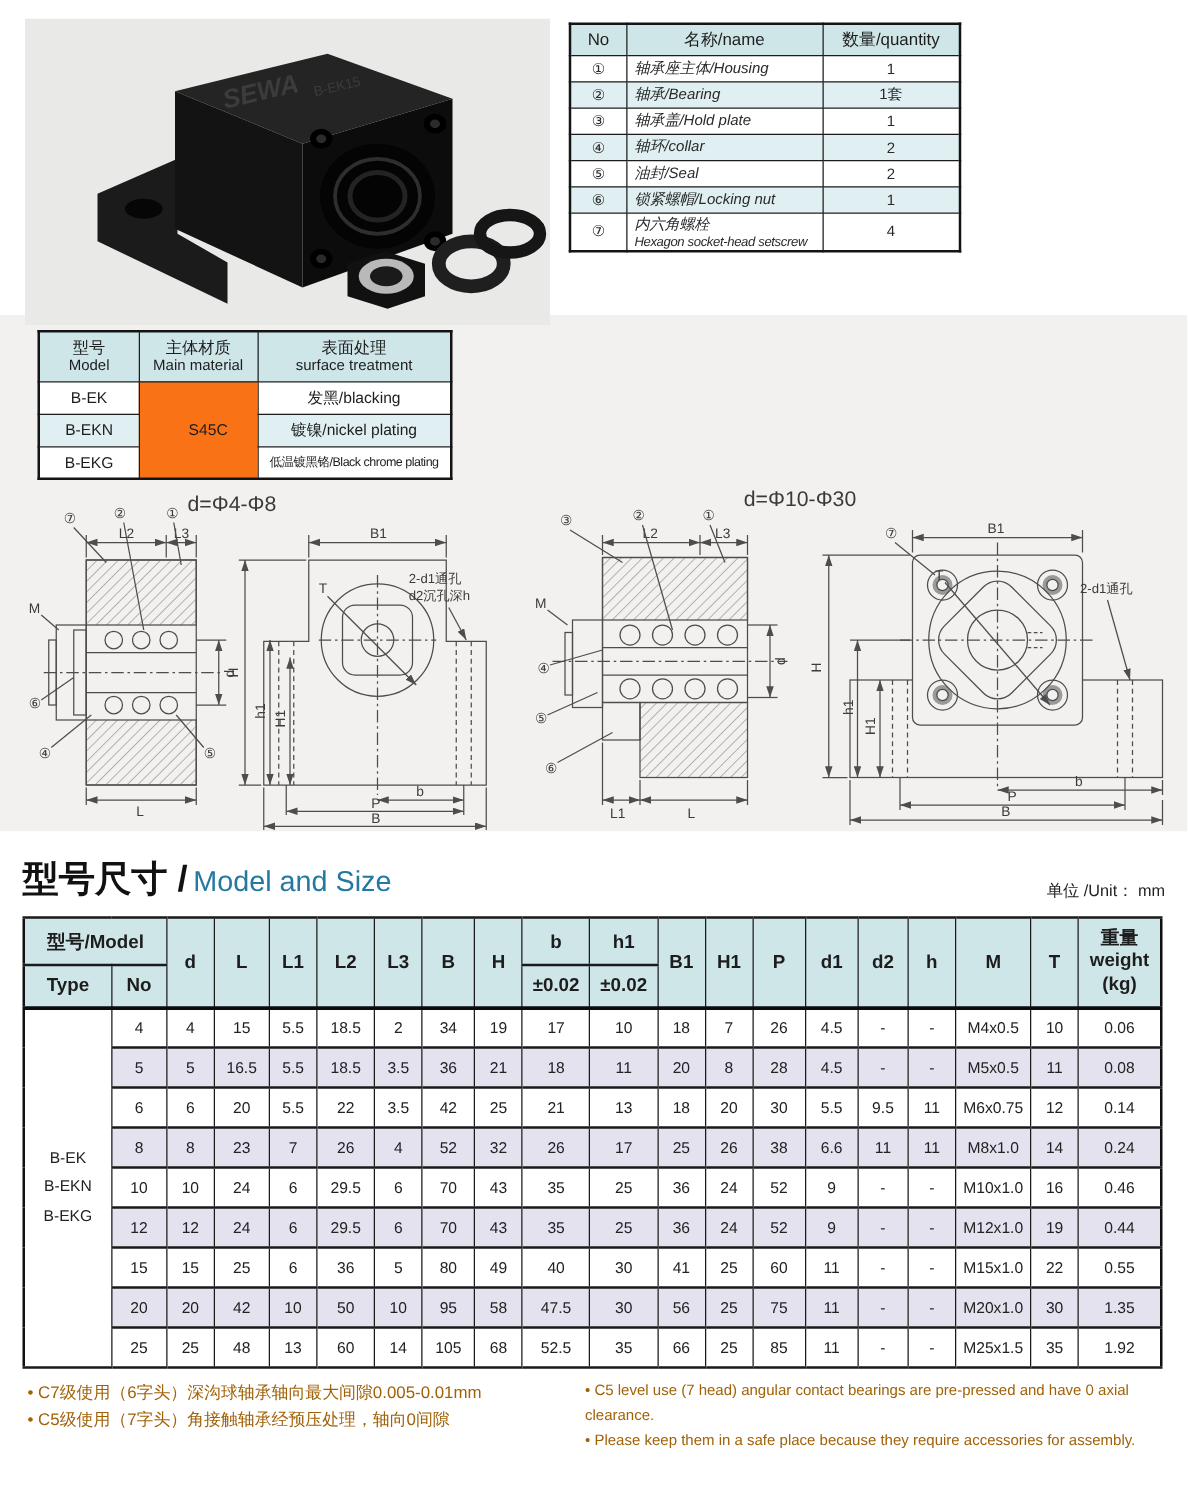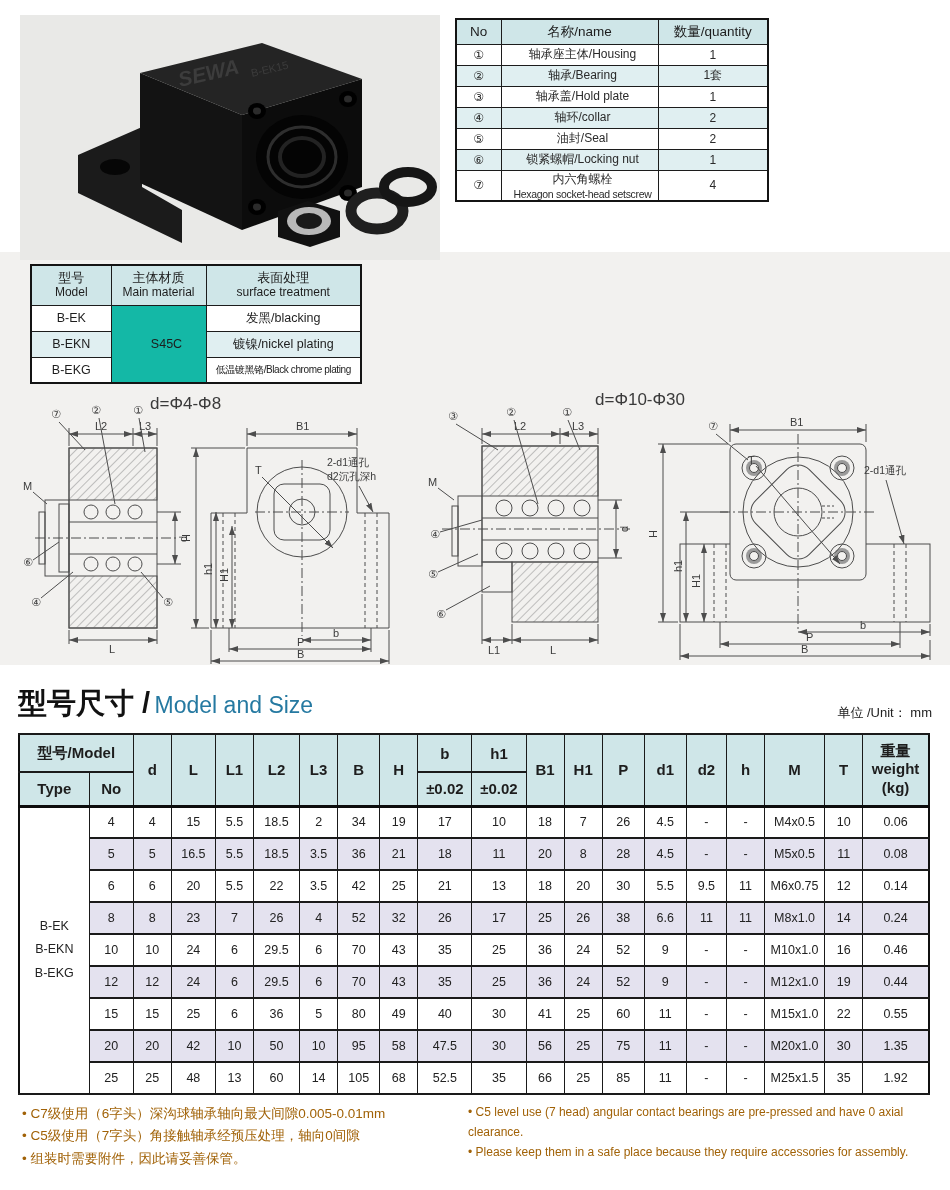--- a/index.html
+++ b/index.html
@@ -12,31 +12,31 @@
 
   
   .acc { position:absolute; left:455px; top:18px; width:312px; }
   .acc-title { font-size:15px; color:#151515; margin-bottom:4px; }
   table.grid { border-collapse:collapse; width:100%; table-layout:fixed; }
   table.grid th, table.grid td { border:1px solid #1c1c1c; text-align:center; vertical-align:middle; }
   table.grid { border:2px solid #141414; }
   .acc table th { background:#cfe6e8; font-weight:normal; font-size:13.5px; height:25px; }
   .acc table td { font-size:12px; height:21px; color:#2a2a2a; }
   .acc tr.alt td { background:#e0eff1; }
-  .acc td.c-name { text-align:center; padding-left:6px; }
+  .acc td.c-name { text-align:left; padding-left:6px;font-style:italic; }
   .acc .small { font-size:10.5px; letter-spacing:-0.3px; }
   .acc col.no { width:45px; } .acc col.nm { width:157px; } .acc col.qt { width:110px; }
 
   
   .mat { position:absolute; left:30px; top:264px; width:330px; }
   .mat th { background:#cfe6e8; font-weight:normal; height:40px; line-height:1.15; font-size:13px;}
   .mat th .en { font-size:12px; }
   .mat td { height:26px; font-size:12.5px; background:#fff; }
   .mat tr.alt td { background:#e0eff1; }
-  .mat td.matcell { background:#14b8a6;padding-left:16px; }
+  .mat td.matcell { background:#f97316;padding-left:16px; }
   .mat td.tight { font-size:10px; letter-spacing:-0.4px; }
   .mat col.m { width:80px; } .mat col.mm { width:95px; } .mat col.s { width:155px; }
 
   
   .draw-title { position:absolute; font-size:17px; color:#3a3a3a; }
   .dt-left { left:150px; top:394px; }
   .dt-right { left:595px; top:390px; }
   .draw { position:absolute; }
   .dl { left:15px; top:400px; }
   .dr { left:420px; top:404px; }
@@ -700,19 +700,18 @@
             <td>35</td>
             <td>1.92</td>
           </tr>
         </tbody>
     </table>
   </div>
 
   <ul class="notes notes-cn">
       <li>C7级使用（6字头）深沟球轴承轴向最大间隙0.005-0.01mm</li>
       <li>C5级使用（7字头）角接触轴承经预压处理，轴向0间隙</li>
-      <li>组装时需要附件，因此请妥善保管。</li>
     </ul>
   <ul class="notes notes-en">
       <li>C5 level use (7 head) angular contact bearings are pre-pressed and have 0 axial clearance.</li>
       <li>Please keep them in a safe place because they require accessories for assembly.</li>
     </ul>
 </div>
 
 </body></html>

